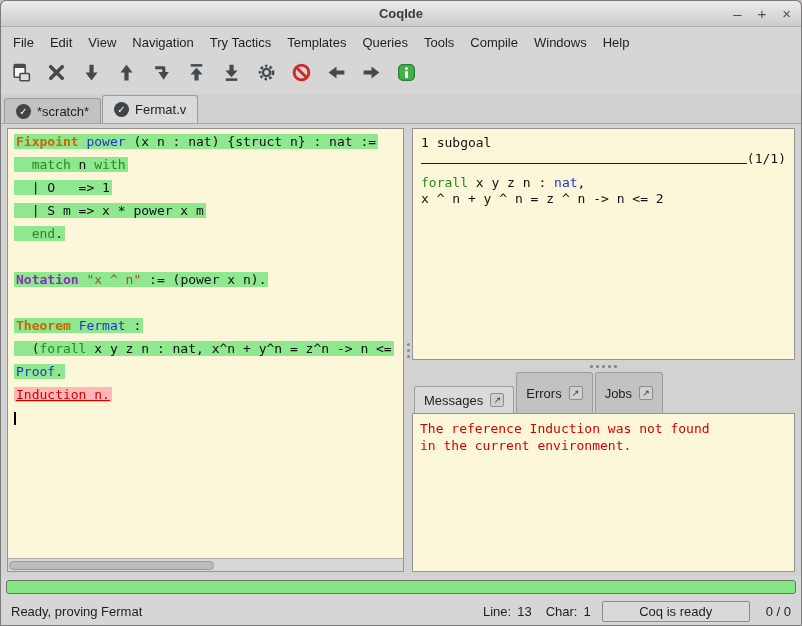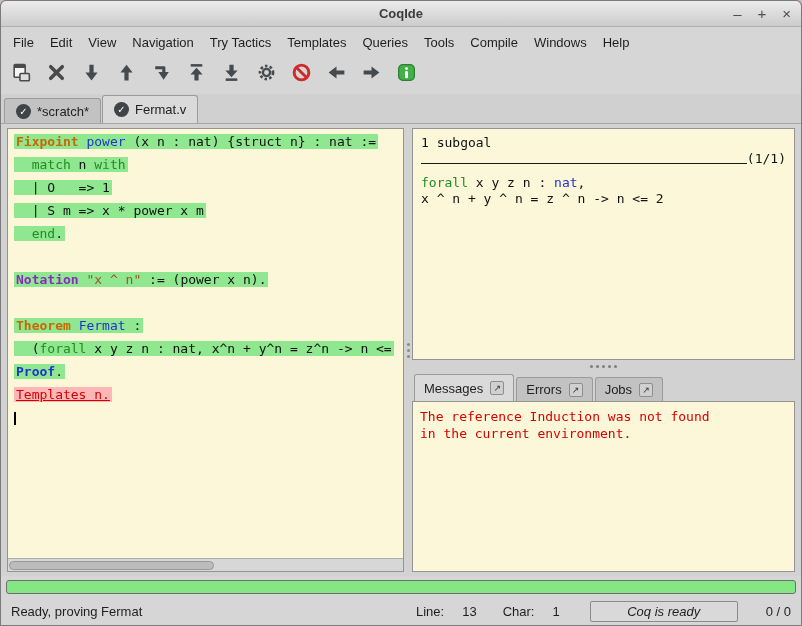--- a/index.html
+++ b/index.html
@@ -30,21 +30,21 @@
   .code { flex:1; overflow:hidden; padding:5px 0 0 6px; font:13px/15px "DejaVu Sans Mono", monospace; color:#111; }
   .code-line { white-space:pre; height:23px; }
   .line-content { display:inline-block; padding:0 2px; }
   .hl-done { background:var(--processed); }
   .hl-error { background:var(--errorbg); }
   .tok-vernac { color:var(--tok_vernac); font-weight:bold; }
   .tok-ident { color:var(--tok_ident); }
   .tok-gallina { color:var(--tok_gallina);margin-top:7px; }
   .tok-notation { color:var(--tok_notation); font-weight:bold; }
   .tok-string { color:var(--tok_string); }
-  .tok-proof { color:var(--tok_ident); font-weight:bold; }
+  .tok-proof { color:var(--tok_ident); font-weight:normal; }
   .tok-error { color:var(--errorfg); text-decoration:underline; }
   .caret { display:inline-block; width:2px; height:13px; background:#000; vertical-align:middle; }
 
   .hscroll { flex:0 0 13px; background:#d7d7d7; border-top:1px solid #adadad; position:relative; }
   .hthumb { position:absolute; left:1px; top:2px; height:9px; width:52%; background:#bcbcbc; border:1px solid #989898; border-radius:5px; }
 
   .vsplit { flex:0 0 8px; display:flex; align-items:center; justify-content:center; }
   .dots-v { width:3px; height:3px; border-radius:50%; background:#8b8b8b; box-shadow:0 -6px 0 #8b8b8b, 0 6px 0 #8b8b8b; }
 
   .right-col { flex:1; display:flex; flex-direction:column; min-width:0; }
@@ -52,32 +52,32 @@
   .goal-sep { display:flex; align-items:flex-end; }
   .rule { flex:1; border-bottom:1px solid #1b1b1b; margin-bottom:3px; }
   .goal-lines { margin-top:8px; }
   .goal-line { white-space:pre; }
 
   .hsplit { flex:0 0 12px; display:flex; align-items:center; justify-content:center; }
   .dots-h { width:3px; height:3px; border-radius:50%; background:#7f7f7f; box-shadow:-12px 0 0 #7f7f7f, -6px 0 0 #7f7f7f, 6px 0 0 #7f7f7f, 12px 0 0 #7f7f7f; }
 
   .bottom { flex:1; display:flex; flex-direction:column; min-height:0; }
   .msg-tabbar { flex:0 0 29px; display:flex; align-items:flex-end; padding:0 2px; }
-  .msg-tab { display:flex; align-items:center; gap:7px; height:24px; padding:0 9px; font-size:13px; color:#222; background:#c2c2c2; border:1px solid #9b9b9b; border-bottom:none; border-radius:3px 3px 0 0; margin-right:2px; }
+  .msg-tab { display:flex; align-items:center; gap:7px; height:41px; padding:0 9px; font-size:13px; color:#222; background:#c2c2c2; border:1px solid #9b9b9b; border-bottom:none; border-radius:3px 3px 0 0; margin-right:2px; }
   .msg-tab.active { background:#dadada; height:27px; }
   .detach { width:14px; height:14px; border:1px solid #8e8e8e; background:#d0d0d0; border-radius:2px; font-size:9px; display:inline-flex; align-items:center; justify-content:center; color:#333; }
   .msg-pane { flex:1; padding:6px 7px; font:13px/17px "DejaVu Sans Mono", monospace; overflow:hidden; }
   .msg-line { color:var(--errorfg); white-space:pre; }
 
   .progress-row { flex:0 0 21px; padding:4px 5px 2px; background:#d6d6d6; }
   .progress { height:14px; background:var(--progress); border:1px solid #6e6e6e; border-radius:3px; }
 
   .statusbar { flex:0 0 28px; display:flex; align-items:center; justify-content:space-between; padding:0 10px; font-size:13px; color:#1f1f1f; background:#d6d6d6; }
-  .sb-right { display:flex; align-items:center; gap:18px; }
-  .coq-status { width:148px; height:21px; border:1px solid #8b8b8b; background:#d9d9d9; border-radius:2px; text-align:center; line-height:19px; margin-left:12px;font-style:italic; }
+  .sb-right { display:flex; align-items:center; gap:6px; }
+  .coq-status { width:148px; height:21px; border:1px solid #8b8b8b; background:#d9d9d9; border-radius:2px; text-align:center; line-height:19px; margin-left:5px; }
   .jobs { margin-left:10px; }
 </style>
 </head>
 <body>
 
 <div class="window">
 
   <div class="titlebar">
     <div class="title">CoqIde</div>
     <div class="win-controls">
@@ -191,21 +191,21 @@
           <div class="code-line"><span class="line-content hl-done"><span>  </span><span class="tok-gallina">match</span><span> n </span><span class="tok-gallina">with</span></span></div>
           <div class="code-line"><span class="line-content hl-done"><span>  | O   =&gt; 1</span></span></div>
           <div class="code-line"><span class="line-content hl-done"><span>  | S m =&gt; x * power x m</span></span></div>
           <div class="code-line"><span class="line-content hl-done"><span>  </span><span class="tok-gallina">end</span><span>.</span></span></div>
           <div class="code-line"></div>
           <div class="code-line"><span class="line-content hl-done"><span class="tok-notation">Notation</span><span> </span><span class="tok-string">"x ^ n"</span><span> := (power x n).</span></span></div>
           <div class="code-line"></div>
           <div class="code-line"><span class="line-content hl-done"><span class="tok-vernac">Theorem</span><span> </span><span class="tok-ident">Fermat</span><span> :</span></span></div>
           <div class="code-line"><span class="line-content hl-done"><span>  (</span><span class="tok-gallina">forall</span><span> x y z n : nat, x^n + y^n = z^n -&gt; n &lt;=</span></span></div>
           <div class="code-line"><span class="line-content hl-done"><span class="tok-proof">Proof</span><span>.</span></span></div>
-          <div class="code-line"><span class="line-content hl-error"><span class="tok-error">Templates n.</span></span></div>
+          <div class="code-line"><span class="line-content hl-error"><span class="tok-error">Induction n.</span></span></div>
           <div class="code-line"><span class="caret"></span></div>
         </div>
       <div class="hscroll">
         <div class="hthumb"></div>
       </div>
     </div>
 
     <div class="vsplit">
       <span class="dots-v"></span>
     </div>

